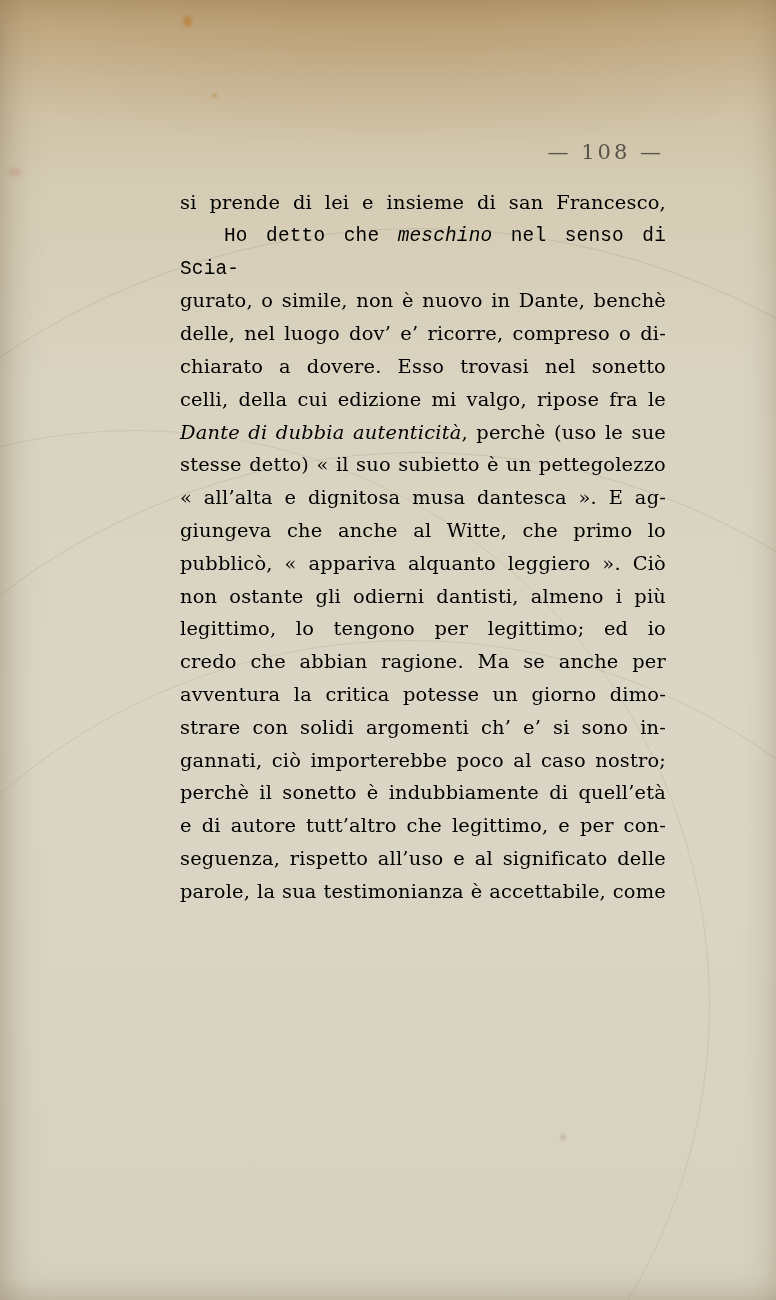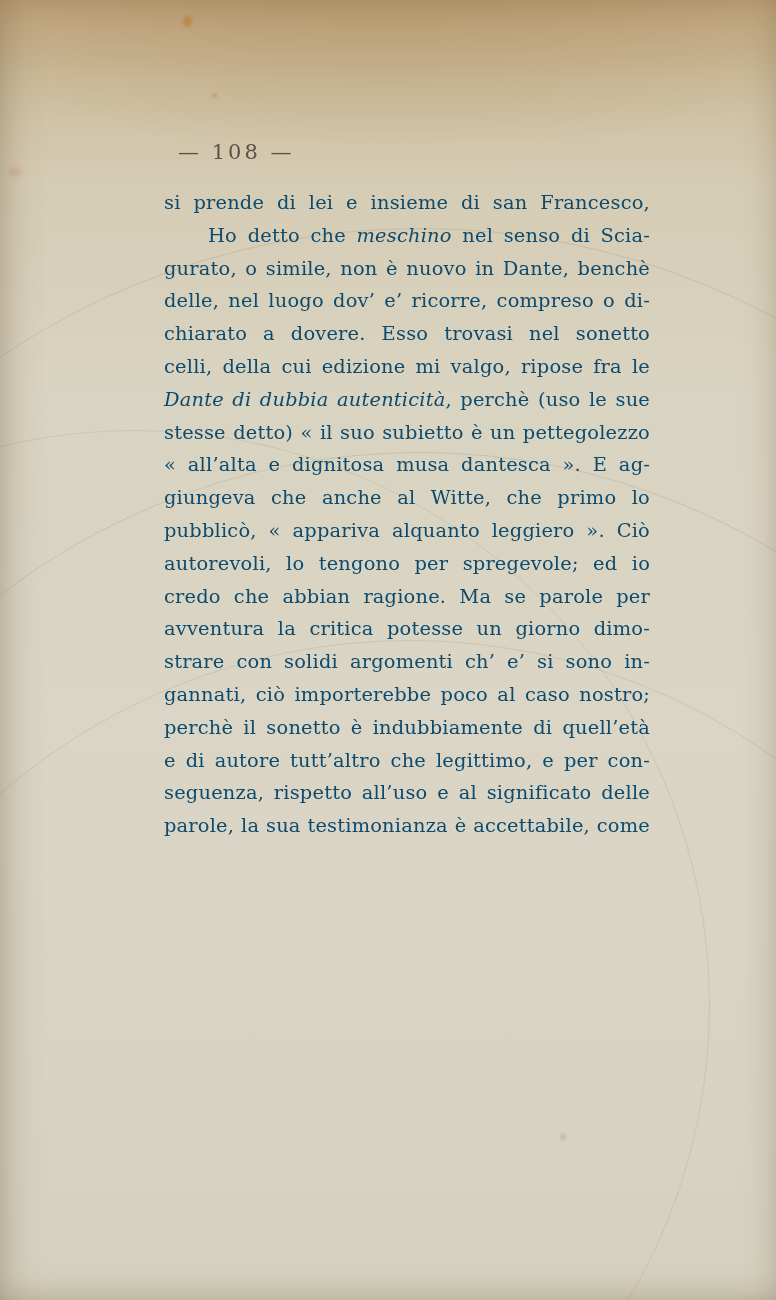--- a/index.html
+++ b/index.html
@@ -30,40 +30,40 @@
   .arc.a4 { width: 1250px; height: 1250px; left: -215px; top: 640px; border-color: rgba(110,98,72,0.14); }
   .stain { position: absolute; border-radius: 50%; pointer-events: none; }
   .s1 { width: 9px; height: 11px; left: 183px; top: 16px; background: rgba(190,120,40,0.55); filter: blur(1.5px); }
   .s2 { width: 5px; height: 5px; left: 212px; top: 93px; background: rgba(180,120,50,0.35); filter: blur(1px); }
   .s3 { width: 14px; height: 8px; left: 8px; top: 168px; background: rgba(200,110,100,0.25); filter: blur(2px); }
   .s4 { width: 6px; height: 6px; left: 560px; top: 1134px; background: rgba(150,120,80,0.25); filter: blur(1px); }
 
   .page-header {
     position: absolute;
     left: 178px; top: 140px; width: 486px;
-    text-align: left;
+    text-align: right;
     font-size: 21px;
     letter-spacing: 3px;
     color: #59544a;
   }
   .text-block {
     position: absolute;
-    left: 164px; top: 187px; width: 486px;
-    color: #0c4a6e;
+    left: 180px; top: 187px; width: 486px;
+    color: #000000;
   }
   .line {
     font-size: 19.4px;
     line-height: 32.8px;
     letter-spacing: 0.2px;
     text-align: justify;
     text-align-last: justify;
     white-space: normal;
   }
   .line.end { text-align-last: left; }
-  .line.indent { text-indent: 44px; }
+  .line.indent { text-indent: 44px; font-family: Liberation Mono, monospace; }
   .line i { font-style: italic; }
 </style>
 </head>
 <body>
 
 <div class="watermarks">
   <div class="arc a1"></div>
   <div class="arc a2"></div>
   <div class="arc a3"></div>
   <div class="arc a4"></div>
@@ -80,22 +80,23 @@
     <div class="line indent"><span>Ho detto che </span><i>meschino</i><span> nel senso di Scia-</span></div>
     <div class="line"><span>gurato, o simile, non è nuovo in Dante, benchè</span></div>
     <div class="line"><span>delle, nel luogo dov’ e’ ricorre, compreso o di-</span></div>
     <div class="line"><span>chiarato a dovere. Esso trovasi nel sonetto</span></div>
     <div class="line"><span>celli, della cui edizione mi valgo, ripose fra le</span></div>
     <div class="line"><i>Dante di dubbia autenticità</i><span>, perchè (uso le sue</span></div>
     <div class="line"><span>stesse detto) « il suo subietto è un pettegolezzo</span></div>
     <div class="line"><span>« all’alta e dignitosa musa dantesca ». E ag-</span></div>
     <div class="line"><span>giungeva che anche al Witte, che primo lo</span></div>
     <div class="line"><span>pubblicò, « appariva alquanto leggiero ». Ciò</span></div>
-    <div class="line"><span>autorevoli, lo tengono per spregevole; ed io</span></div>
-    <div class="line"><span>credo che abbian ragione. Ma se parole per</span></div>
+    <div class="line"><span>non ostante gli odierni dantisti, almeno i più</span></div>
+    <div class="line"><span>legittimo, lo tengono per legittimo; ed io</span></div>
+    <div class="line"><span>credo che abbian ragione. Ma se anche per</span></div>
     <div class="line"><span>avventura la critica potesse un giorno dimo-</span></div>
     <div class="line"><span>strare con solidi argomenti ch’ e’ si sono in-</span></div>
     <div class="line"><span>gannati, ciò importerebbe poco al caso nostro;</span></div>
     <div class="line"><span>perchè il sonetto è indubbiamente di quell’età</span></div>
     <div class="line"><span>e di autore tutt’altro che legittimo, e per con-</span></div>
     <div class="line"><span>seguenza, rispetto all’uso e al significato delle</span></div>
     <div class="line"><span>parole, la sua testimonianza è accettabile, come</span></div>
   </div>
 
 </body></html>

